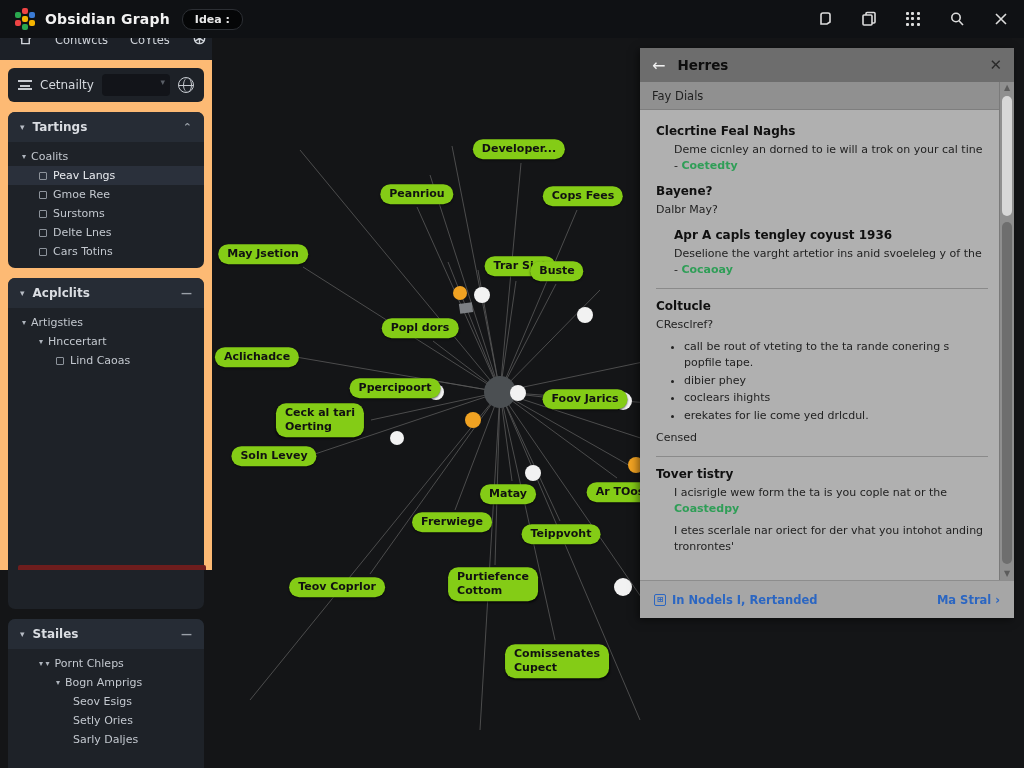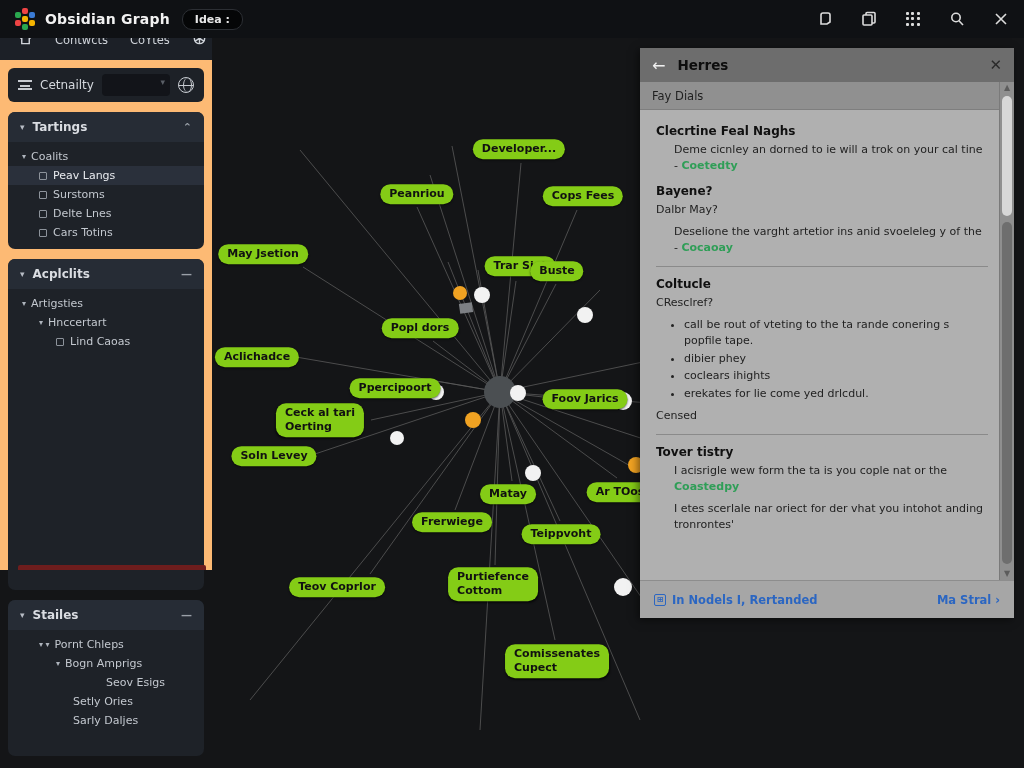--- a/index.html
+++ b/index.html
@@ -181,20 +181,24 @@
             <div class="trow" style="padding-left: 14px;">
               <span class="caret">▾</span>
               <span>Coalits</span>
             </div>
             <div class="trow sel" style="padding-left: 31px;">
               <span class="sq"></span>
               <span>Peav Langs</span>
             </div>
             <div class="trow" style="padding-left: 31px;">
               <span class="sq"></span>
+              <span>Gmoe Ree</span>
+            </div>
+            <div class="trow" style="padding-left: 31px;">
+              <span class="sq"></span>
               <span>Surstoms</span>
             </div>
             <div class="trow" style="padding-left: 31px;">
               <span class="sq"></span>
               <span>Delte Lnes</span>
             </div>
             <div class="trow" style="padding-left: 31px;">
               <span class="sq"></span>
               <span>Cars Totins</span>
             </div>
@@ -230,21 +234,21 @@
           </div>
           <div class="tree">
             <div class="trow" style="padding-left: 31px;">
               <span class="caret">▾ ▾</span>
               <span>Pornt Chleps</span>
             </div>
             <div class="trow" style="padding-left: 48px;">
               <span class="caret">▾</span>
               <span>Bogn Amprigs</span>
             </div>
-            <div class="trow" style="padding-left: 65px; justify-content: center;">
+            <div class="trow" style="padding-left: 65px;">
               <span>Seov Esigs</span>
             </div>
             <div class="trow" style="padding-left: 65px;">
               <span>Setly Ories</span>
             </div>
             <div class="trow" style="padding-left: 65px;">
               <span>Sarly Daljes</span>
             </div>
             <div class="trow" style="padding-left: 65px;"></div>
           </div>
@@ -333,20 +337,21 @@
       <span class="back-arrow">←</span>
       <span class="panel-title">Herres</span>
       <span class="panel-close">✕</span>
     </div>
     <div class="panel-sub">Fay Dials</div>
     <div class="panel-body" id="panel-body">
         <div class="pb-h first">Clecrtine Feal Naghs</div>
         <div class="pb-p ind">Deme cicnley an dorned to ie will a trok on your cal tine - <span class="pb-link">Coetedty</span></div>
         <div class="pb-h">Bayene?</div>
         <div class="pb-p">Dalbr May?</div>
+        <div class="pb-h ind">Apr A capls tengley coyust 1936</div>
         <div class="pb-p ind">Deselione the varght artetior ins anid svoeleleg y of the - <span class="pb-link">Cocaoay</span></div>
         <div class="pb-div"></div>
         <div class="pb-h">Coltucle</div>
         <div class="pb-p">CResclref?</div>
         <ul class="pb-ul">
           <li>call be rout of vteting to the ta rande conering s popfile tape.</li>
           <li>dibier phey</li>
           <li>coclears ihights</li>
           <li>erekates for lie come yed drlcdul.</li>
         </ul>

